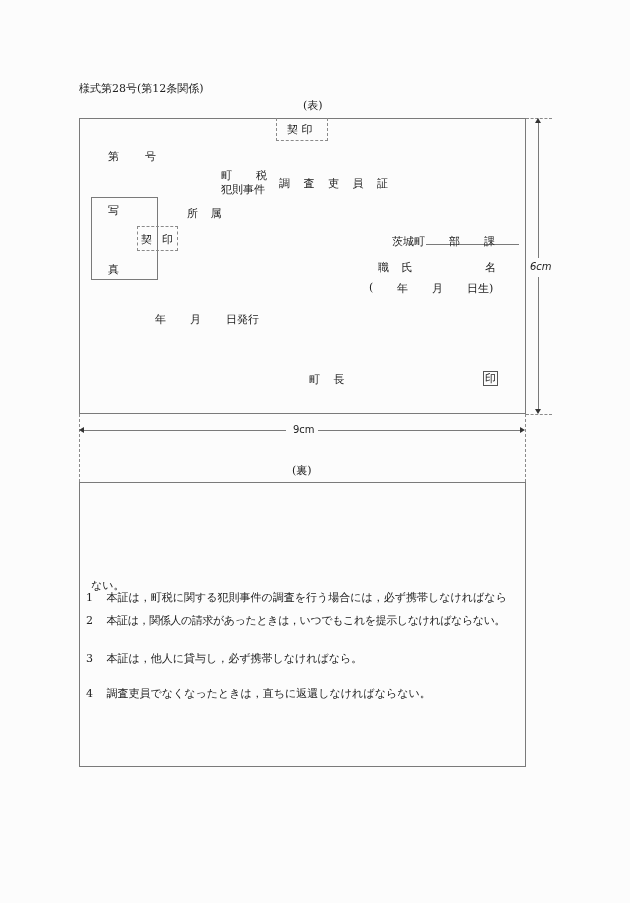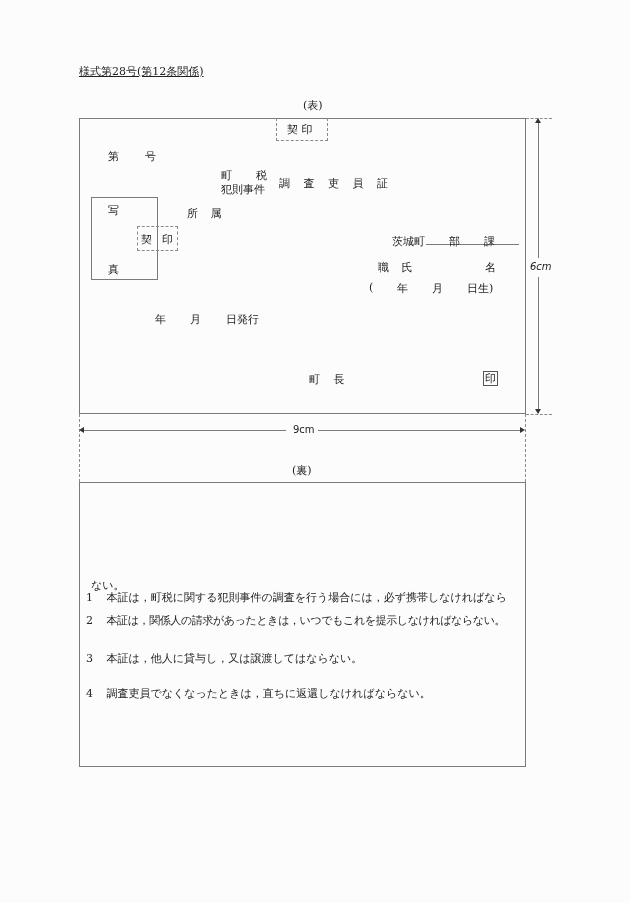--- a/index.html
+++ b/index.html
@@ -19,21 +19,21 @@
   .arrow-l, .arrow-r, .arrow-u, .arrow-d { position:absolute; width:0; height:0; }
   .arrow-r { border-left:5px solid #333; border-top:3px solid transparent; border-bottom:3px solid transparent; }
   .arrow-l { border-right:5px solid #333; border-top:3px solid transparent; border-bottom:3px solid transparent; }
   .arrow-u { border-bottom:5px solid #333; border-left:3px solid transparent; border-right:3px solid transparent; }
   .arrow-d { border-top:5px solid #333; border-left:3px solid transparent; border-right:3px solid transparent; }
   .back-item { position:absolute; left:86px; font-size:11px; white-space:nowrap; }
 </style>
 </head>
 <body>
 
-<div class="abs" style="left:79px;top:64px;text-decoration:underline;">様式第28号(第12条関係)</div>
+<div class="abs" style="left:79px;top:81px;">様式第28号(第12条関係)</div>
 <div class="abs" style="left:303px;top:98px;">(表)</div>
 
 <div class="box" style="left:79px;top:118px;width:447px;height:296px;"></div>
 
 <div class="dash" style="left:276px;top:118px;width:52px;height:23px;border-top:none;"></div>
 <div class="abs" style="left:287px;top:122px;">契 印</div>
 
 <div class="abs" style="left:108px;top:149px;">第</div>
 <div class="abs" style="left:145px;top:149px;">号</div>
 
@@ -97,18 +97,18 @@
   <span style="margin-left:10px;">本証は，町税に関する犯則事件の調査を行う場合には，必ず携帯しなければなら</span>
 </div>
 <div class="back-item" style="top:578px;left:91px;">ない。</div>
 
 <div class="back-item" style="top:613px;">
   <span>2</span>
   <span style="margin-left:10px;letter-spacing:-0.4px;">本証は，関係人の請求があったときは，いつでもこれを提示しなければならない。</span>
 </div>
 <div class="back-item" style="top:651px;">
   <span>3</span>
-  <span style="margin-left:10px;">本証は，他人に貸与し，又は譲渡してはならない。</span>
+  <span style="margin-left:10px;">本証は，他人に貸与し，必ず携帯しなければなら。</span>
 </div>
 <div class="back-item" style="top:686px;">
   <span>4</span>
   <span style="margin-left:10px;">調査吏員でなくなったときは，直ちに返還しなければならない。</span>
 </div>
 
 </body></html>

